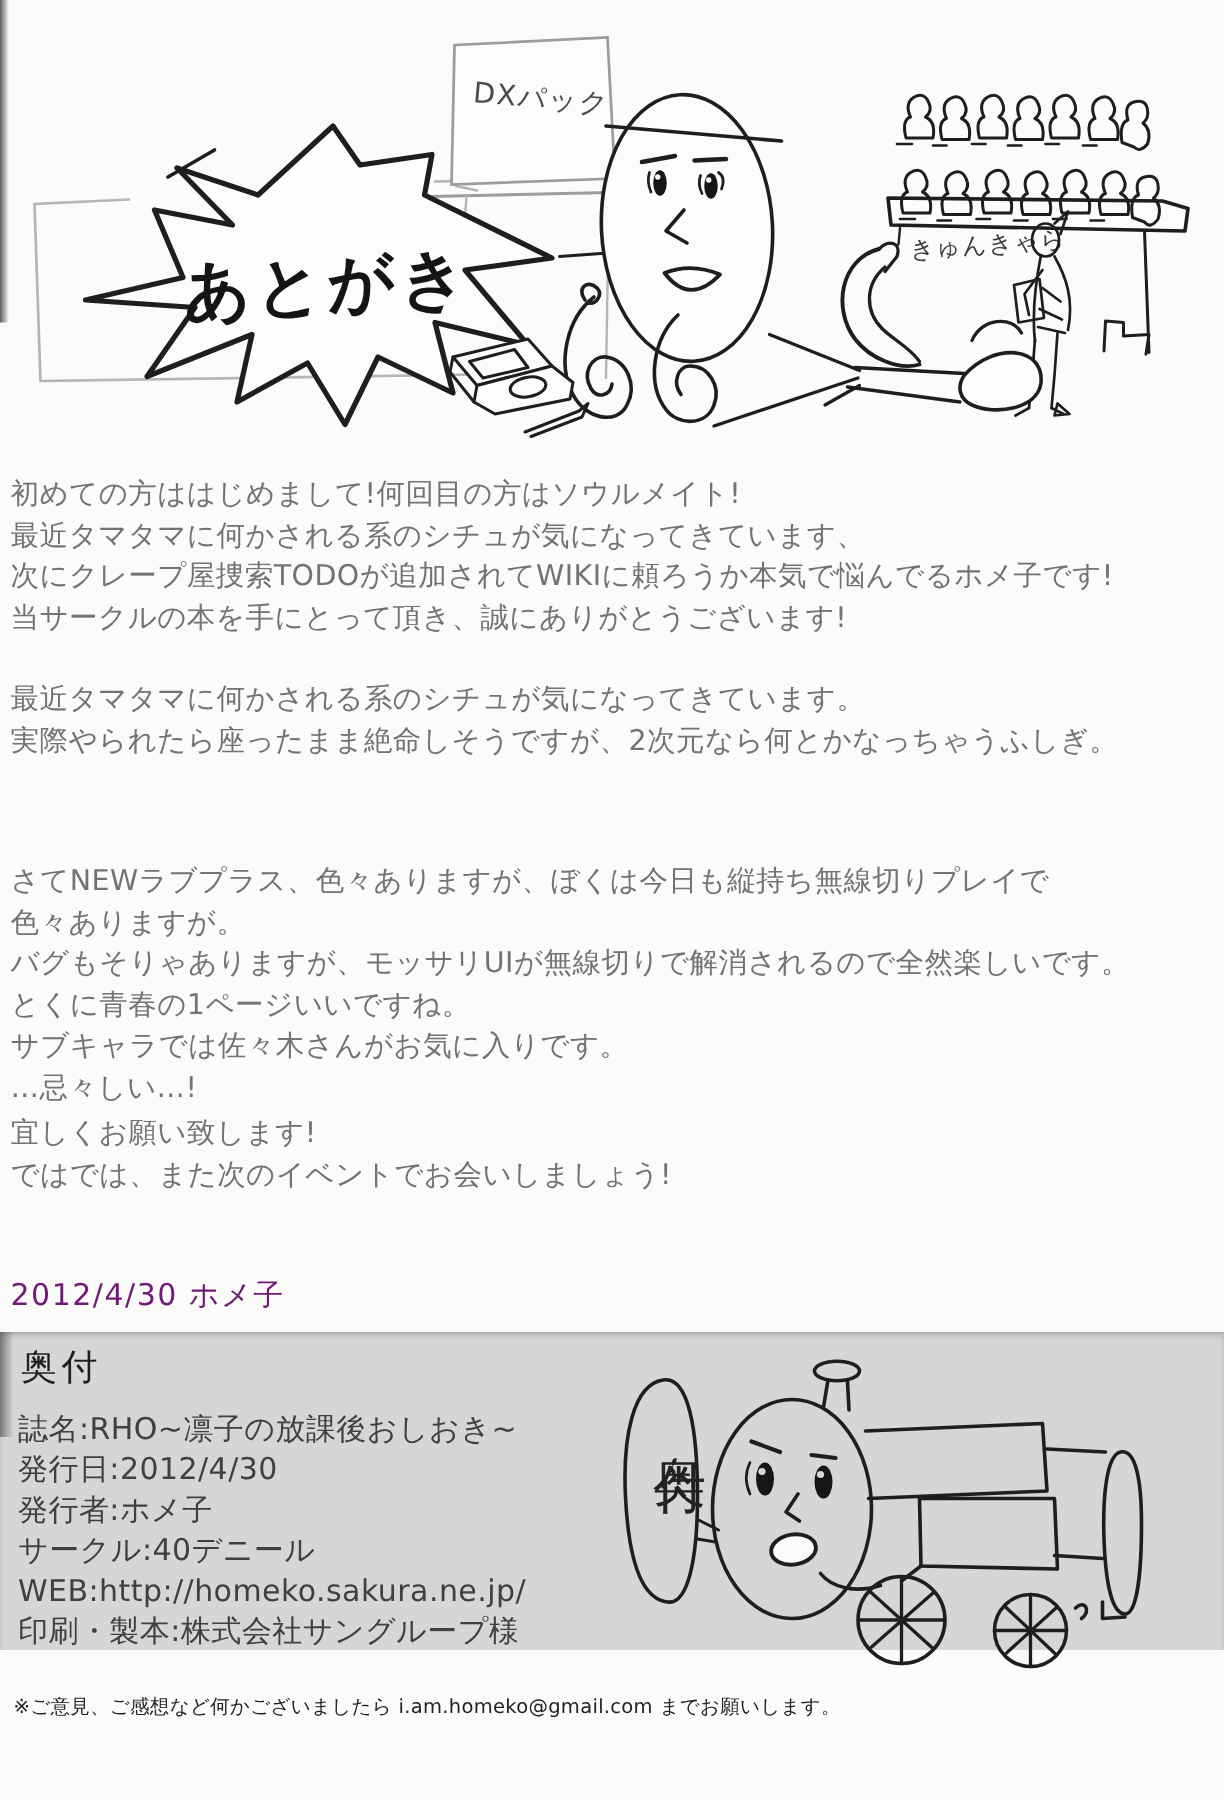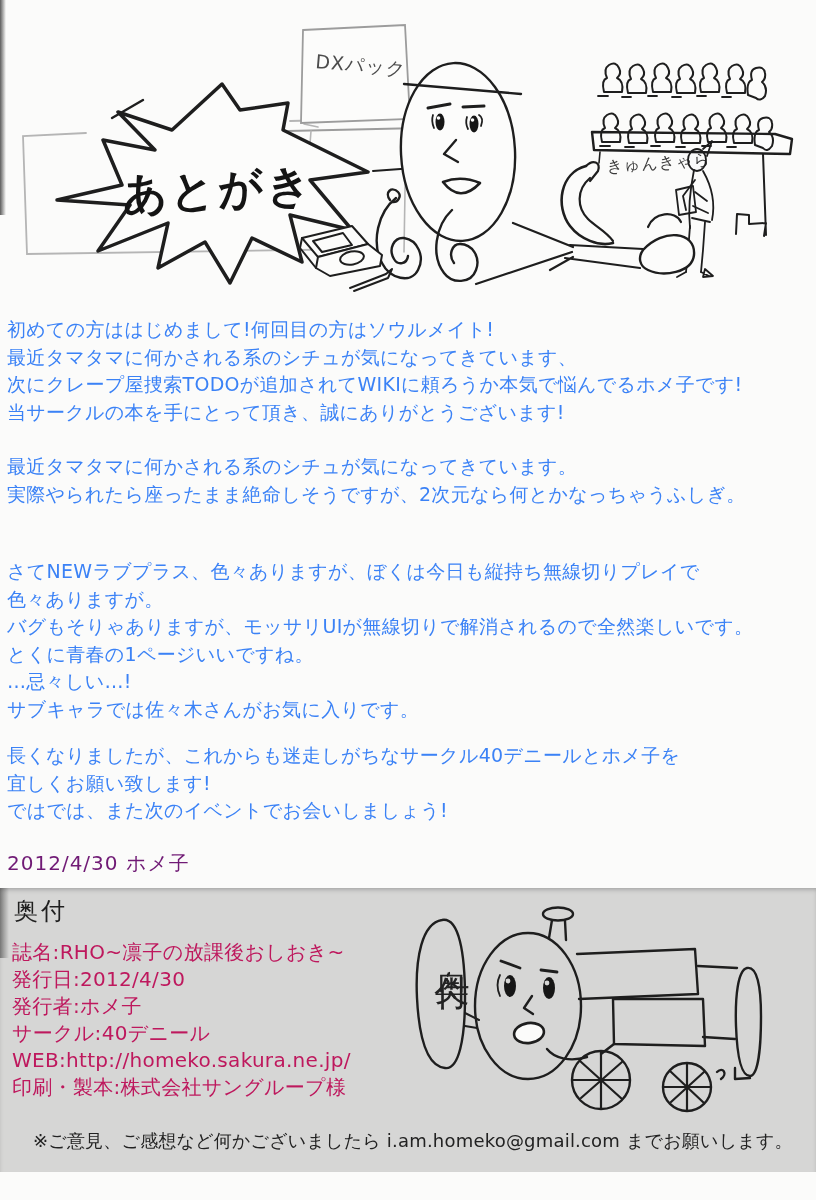--- a/index.html
+++ b/index.html
@@ -12,29 +12,29 @@
   .scan-edge-top{position:absolute;left:0;top:0;width:6px;height:215px;
     background:linear-gradient(to right,rgba(40,40,40,.75),rgba(40,40,40,0));pointer-events:none;}
   .scan-edge-colophon{position:absolute;left:0;top:888px;width:9px;height:70px;
     background:linear-gradient(to right,rgba(50,50,50,.55),rgba(50,50,50,0));pointer-events:none;}
   .illustration{position:absolute;left:0;top:0;width:816px;height:302px;}
   .sketch{stroke:#1e1e1e;fill:none;stroke-linecap:round;stroke-linejoin:round;}
   .faint{stroke:#b5b5b5;fill:none;stroke-linecap:round;}
   .faint2{stroke:#9c9c9c;fill:none;stroke-linecap:round;}
   .fillwhite{fill:#fcfcfb;}
   .para{position:absolute;left:7px;font-size:19px;line-height:27.5px;
-    letter-spacing:.3px;white-space:nowrap;color:#3b82f6;}
+    letter-spacing:.3px;white-space:nowrap;color:#737373;}
   .signoff{position:absolute;left:7px;top:850px;font-size:20px;letter-spacing:1px;color:#701a75;}
-  .colophon{position:absolute;left:0;top:888px;width:816px;height:284px;background:#d6d6d5;
+  .colophon{position:absolute;left:0;top:888px;width:816px;height:212px;background:#d6d6d5;
     box-shadow:inset 0 3px 5px -2px rgba(90,90,90,.5);}
   .colophon-heading{position:absolute;left:14px;top:7px;font-size:24px;letter-spacing:3px;color:#1f1f1f;}
   .colophon-entries{position:absolute;left:12px;top:51px;font-size:20px;line-height:27px;
-    letter-spacing:.3px;white-space:nowrap;color:#be185d;}
-  .colophon-note{position:absolute;left:9px;top:241px;font-size:18px;letter-spacing:.2px;
-    white-space:nowrap;color:#222;margin-left:24px;}
+    letter-spacing:.3px;white-space:nowrap;color:#404040;}
+  .colophon-note{position:absolute;left:9px;top:241px;font-size:13px;letter-spacing:.2px;
+    white-space:nowrap;color:#222;}
   .train-svg{position:absolute;left:405px;top:8px;width:400px;height:245px;}
   .train-bubble-label{position:absolute;left:428px;top:55px;writing-mode:vertical-rl;
     font-size:35px;letter-spacing:6px;color:#222;}
   .burst-text{font-size:44px;font-weight:bold;fill:#141414;letter-spacing:3px;}
   .sign-text{font-size:19px;fill:#4c4c4c;letter-spacing:1px;}
   .caption-text{font-size:16px;fill:#3b3b3b;letter-spacing:1px;}
 </style>
 </head>
 <body>
 
@@ -158,31 +158,30 @@
     <div>最近タマタマに何かされる系のシチュが気になってきています、</div>
     <div>次にクレープ屋捜索TODOが追加されてWIKIに頼ろうか本気で悩んでるホメ子です!</div>
     <div>当サークルの本を手にとって頂き、誠にありがとうございます!</div>
   </div>
 
   <div class="para" style="top:453px">
     <div>最近タマタマに何かされる系のシチュが気になってきています。</div>
     <div>実際やられたら座ったまま絶命しそうですが、2次元なら何とかなっちゃうふしぎ。</div>
   </div>
 
-  <div class="para" style="top:558px">
+  <div class="para" style="top:574px">
     <div>さてNEWラブプラス、色々ありますが、ぼくは今日も縦持ち無線切りプレイで</div>
     <div>色々ありますが。</div>
     <div>バグもそりゃありますが、モッサリUIが無線切りで解消されるので全然楽しいです。</div>
     <div>とくに青春の1ページいいですね。</div>
+    <div>サブキャラでは佐々木さんがお気に入りです。</div>
     <div>…忌々しい…!</div>
-    <div>サブキャラでは佐々木さんがお気に入りです。</div>
   </div>
 
   <div class="para" style="top:742px">
-    <div>長くなりましたが、これからも迷走しがちなサークル40デニールとホメ子を</div>
     <div>宜しくお願い致します!</div>
     <div>ではでは、また次のイベントでお会いしましょう!</div>
   </div>
 
   <div class="signoff">2012/4/30 ホメ子</div>
 
   <div class="colophon">
     <div class="colophon-heading">奥付</div>
 
     <div class="colophon-entries">

